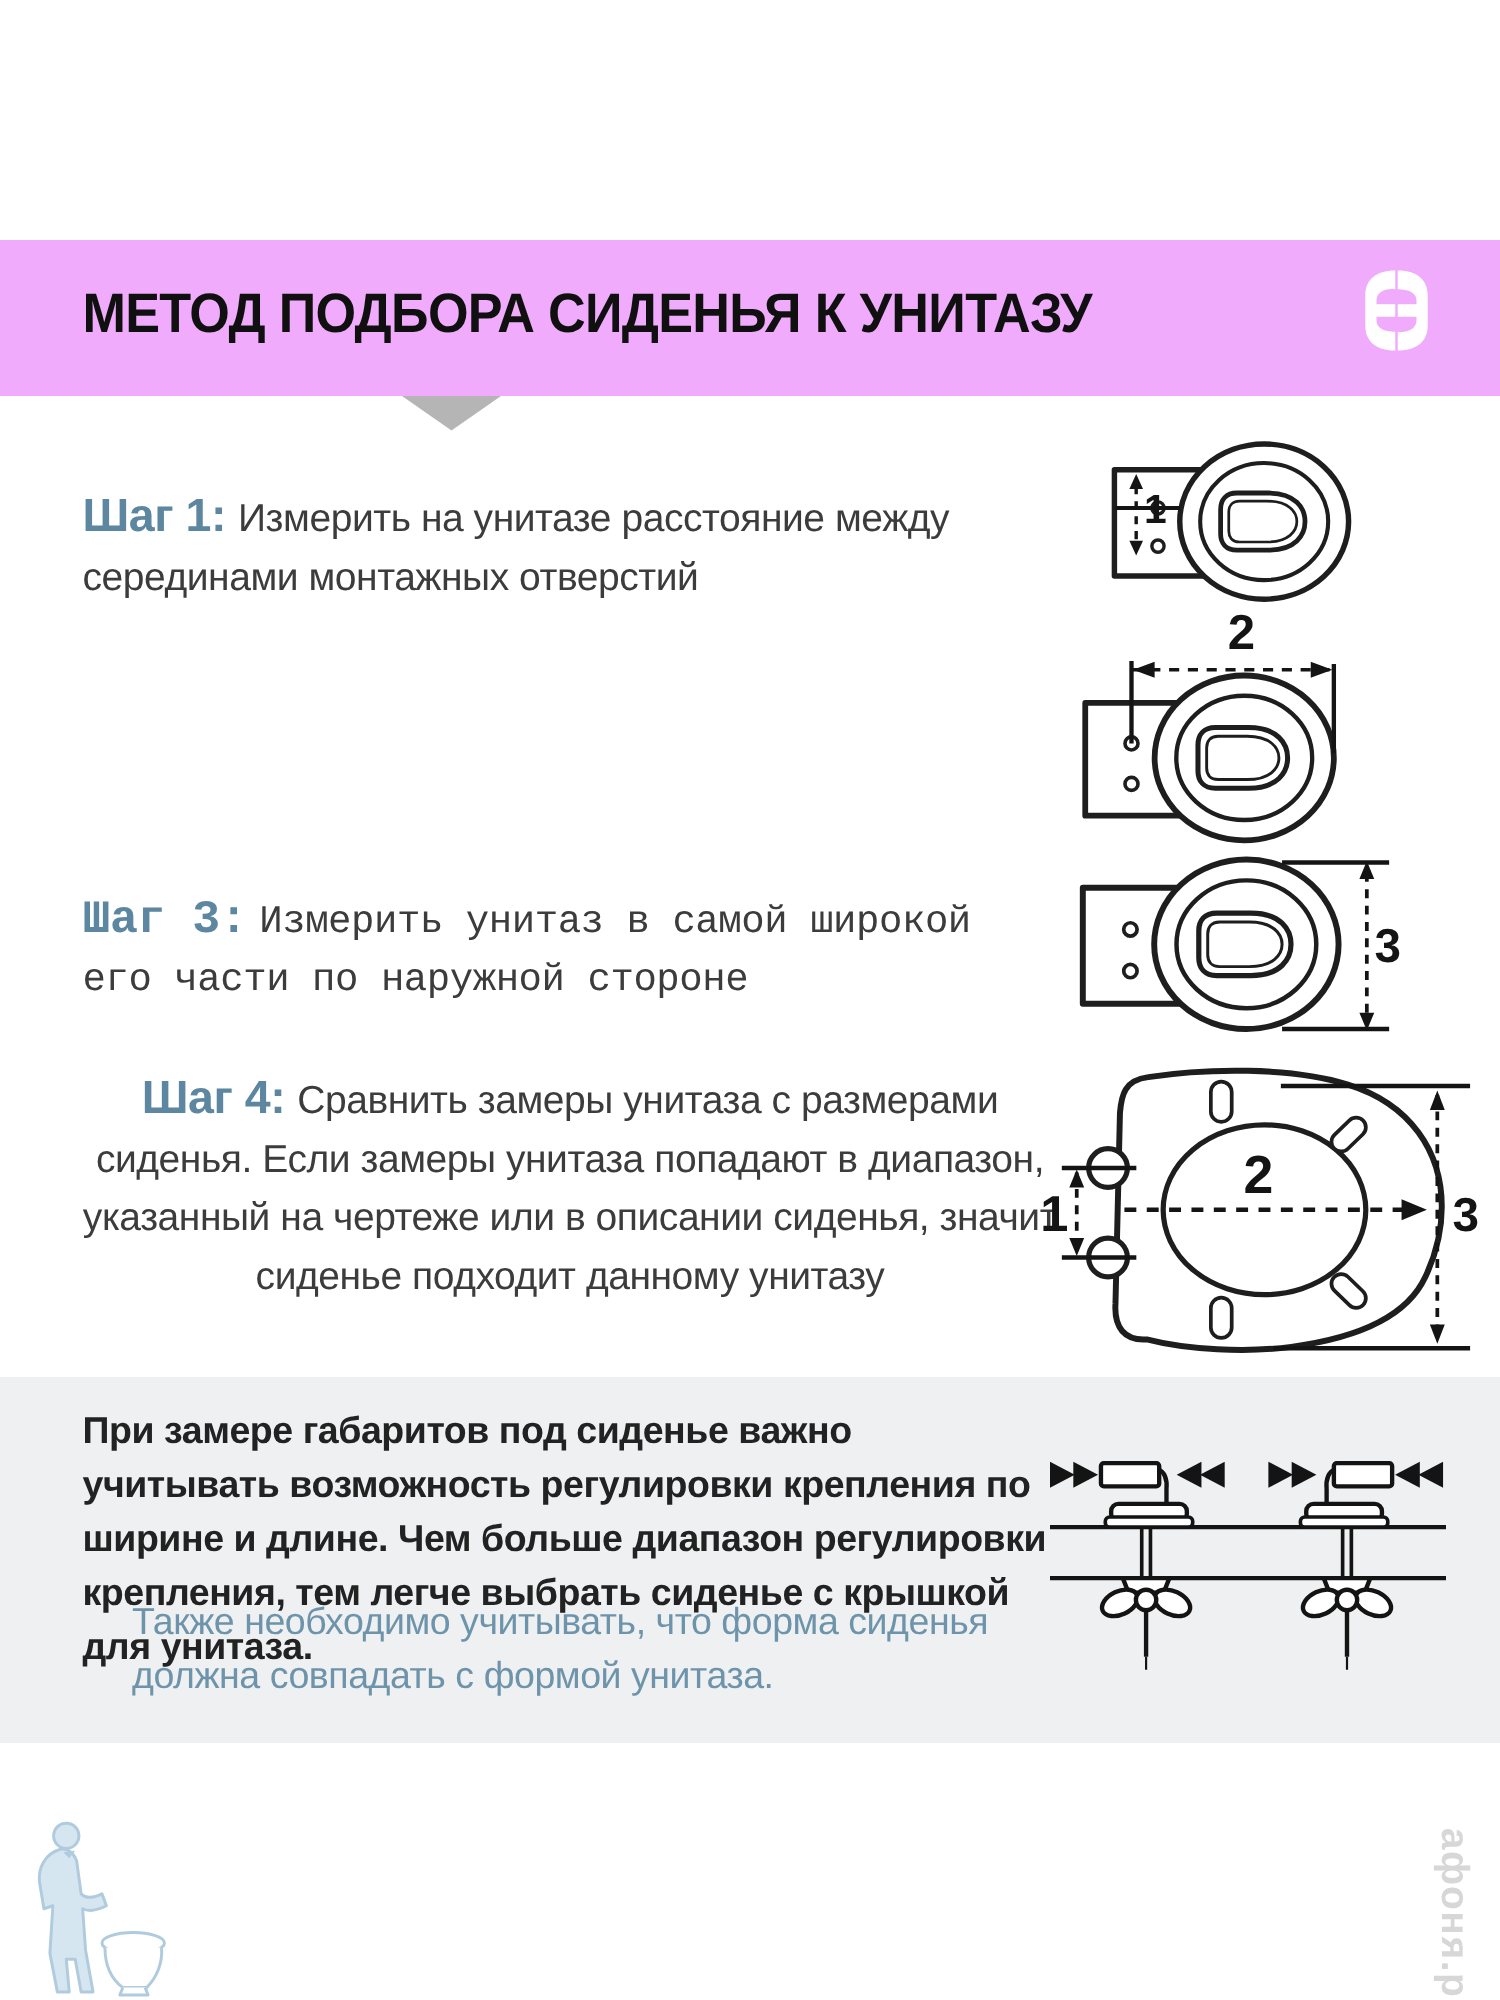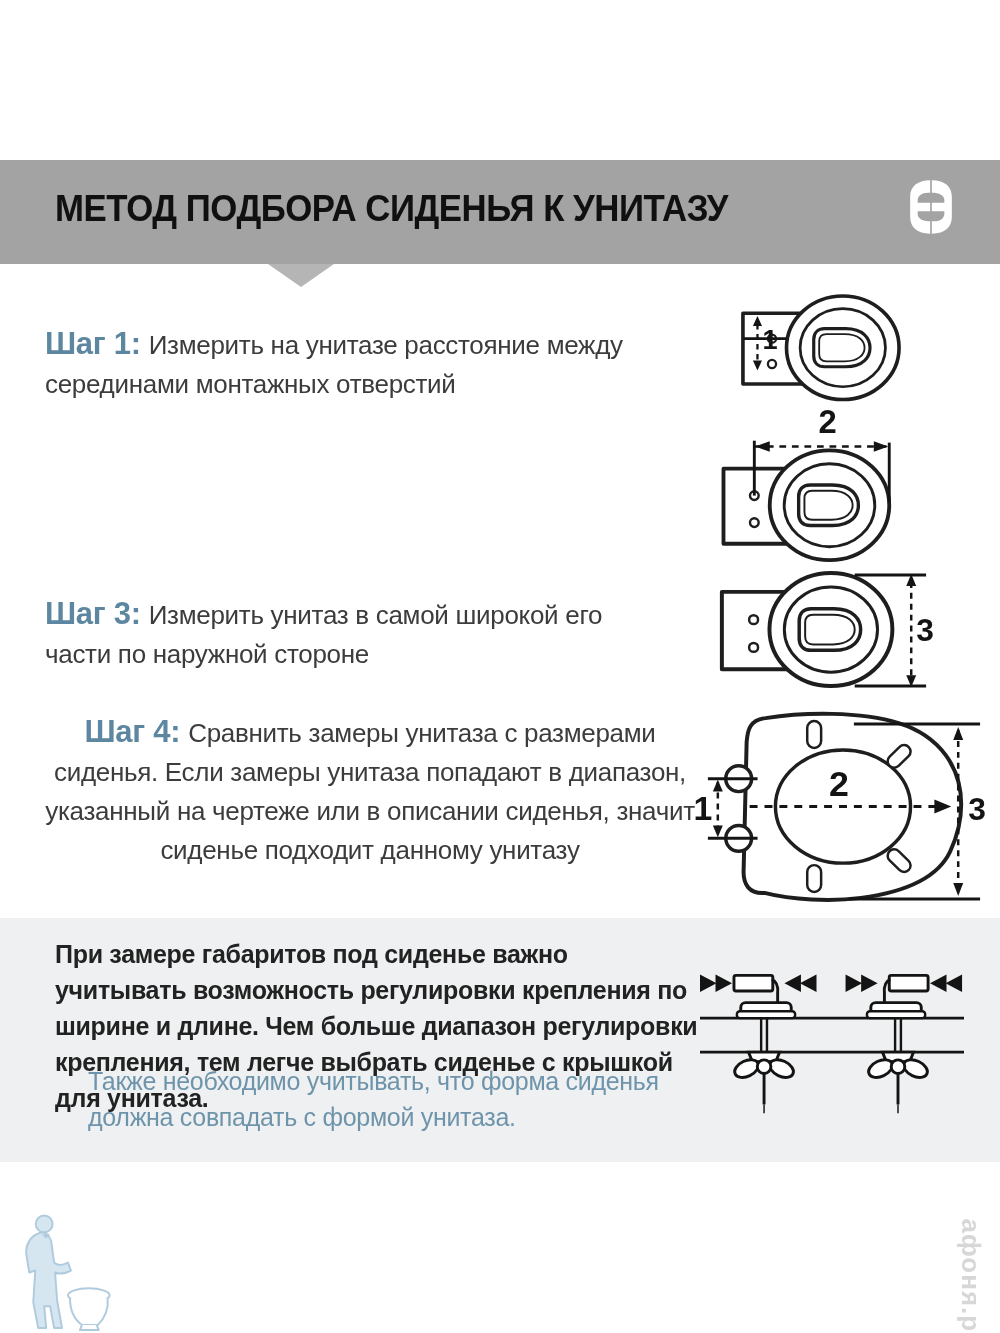--- a/index.html
+++ b/index.html
@@ -1,31 +1,31 @@
 <!DOCTYPE html>
 <html><head>
 <meta charset="utf-8">
 <style>
   html,body{margin:0;padding:0;background:#ffffff;}
   #canvas{position:relative;width:1000px;height:1333px;background:#ffffff;overflow:hidden;
           font-family:"Liberation Sans",sans-serif;}
   
-  .header{position:absolute;left:0;top:160px;width:1000px;height:104px;background:#a3a3a3;}
+  .header{position:absolute;left:0;top:160px;width:1000px;height:104px;background:#f0abfc;}
   .header-title{position:absolute;left:55px;top:28px;font-size:37px;font-weight:bold;color:#101010;
                 letter-spacing:-0.5px;transform:scaleX(0.94);transform-origin:left center;white-space:nowrap;}
   .header-logo{position:absolute;right:44px;top:16px;}
   .header-notch{position:absolute;left:268px;top:264px;width:0;height:0;
                 border-left:33px solid transparent;border-right:33px solid transparent;
                 border-top:23px solid #b5b5b5;}
   
-  .step{position:absolute;left:45px;color:#3c3c3c;font-size:26px;line-height:39px;letter-spacing:-0.3px;}
+  .step{position:absolute;left:55px;color:#3c3c3c;font-size:26px;line-height:39px;letter-spacing:-0.3px;}
   .step .lbl{color:#5d87a0;font-weight:bold;font-size:31px;margin-right:8px;}
   .step1{top:324px;width:620px;}
   .step2{top:452px;width:620px;}
-  .step3{top:594px;width:625px;}
+  .step3{top:594px;width:625px;font-family:Liberation Mono, monospace;}
   .step4{top:712px;width:650px;text-align:center;}
   
   .attention-heading{position:absolute;left:55px;top:866px;font-size:35px;font-weight:bold;color:#5d87a0;letter-spacing:-0.3px;}
   .gray-box{position:absolute;left:0;top:918px;width:1000px;height:244px;background:#eef0f1;}
   .box-text{position:absolute;left:55px;top:18px;width:650px;font-size:25px;font-weight:bold;
             color:#222222;line-height:36px;letter-spacing:-0.3px;}
   .note-text{position:absolute;left:70px;top:145px;width:645px;font-size:25px;color:#6e94ab;
              line-height:36px;letter-spacing:-0.3px;margin-left:18px;}
   
   .fig{position:absolute;}

